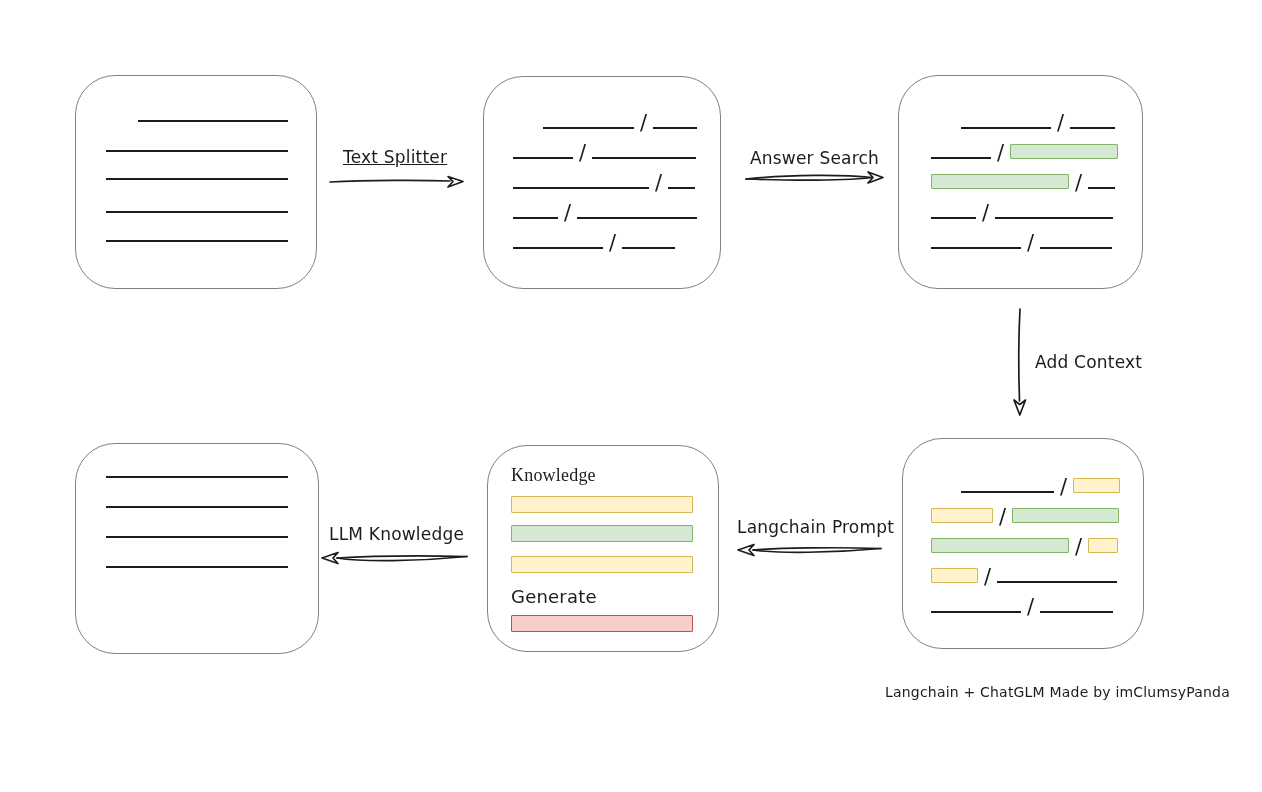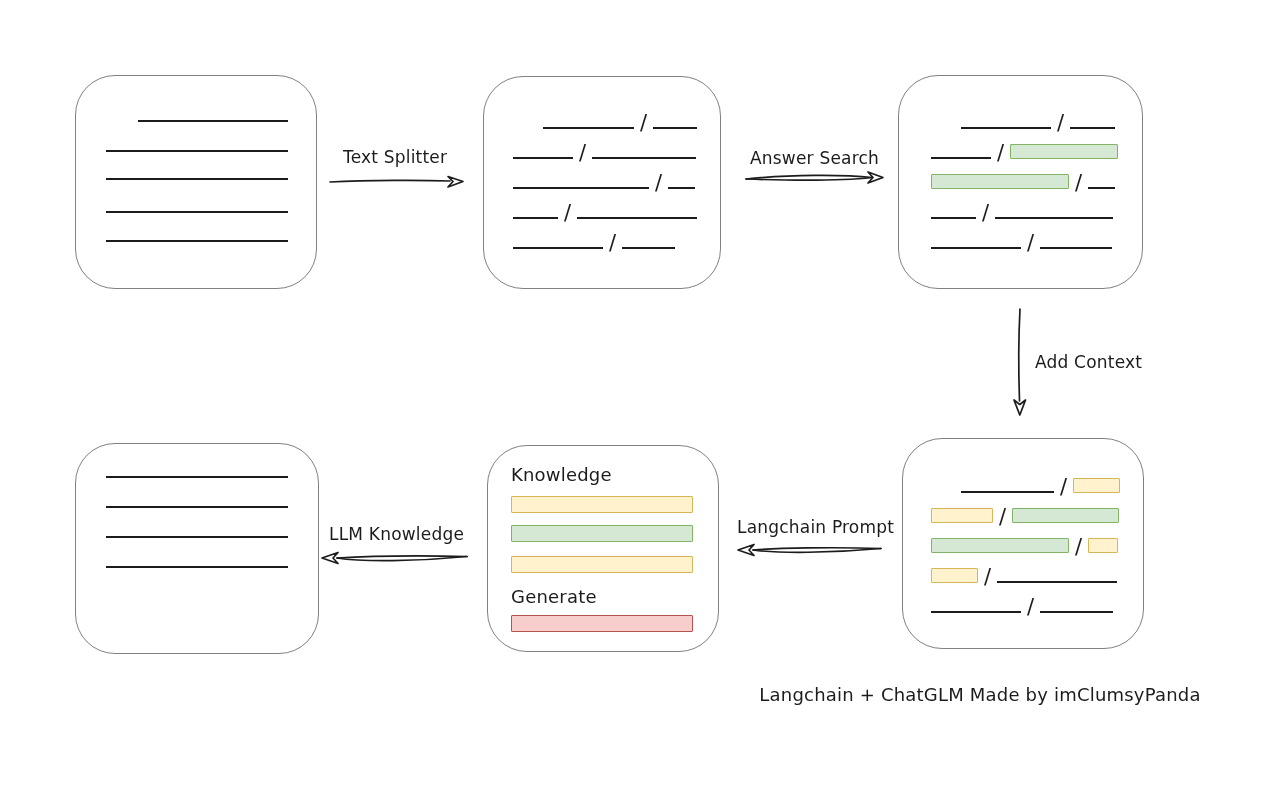--- a/index.html
+++ b/index.html
@@ -35,37 +35,37 @@
     margin:0 6px -4px 6px;color:var(--ink);
   }
   .tok-rect{display:inline-block;height:15px;border-radius:1px;box-sizing:border-box;}
   .tok-bar{display:inline-block;height:17px;border-radius:1px;box-sizing:border-box;}
   .c-green {background:var(--green-fill); border:1.6px solid var(--green-stroke);}
   .c-yellow{background:var(--yellow-fill);border:1.6px solid var(--yellow-stroke);}
   .c-red   {background:var(--red-fill);  border:1.6px solid var(--red-stroke);}
   .tok-title{font-size:18px;line-height:1.05;letter-spacing:.2px;color:var(--ink);}
   
   .alabel{position:absolute;font-size:17px;letter-spacing:.2px;color:var(--ink);white-space:nowrap;}
-  #lbl-text-splitter{left:343px;top:147px;}
+  #lbl-text-splitter{left:343px;top:147px;text-decoration:underline;}
   #lbl-vector-search{left:750px;top:148px;}
   #lbl-add-context{left:1035px;top:352px;}
   #lbl-generate-prompt{left:737px;top:517px;}
   #lbl-llm-response{left:329px;top:524px;}
   
   .arrow{position:absolute;overflow:visible;}
   .arrow path{fill:none;stroke:var(--ink);stroke-width:1.7;stroke-linecap:round;stroke-linejoin:round;}
   #arr-text-splitter{left:328px;top:173px;}
   #arr-vector-search{left:744px;top:168px;}
   #arr-add-context{left:1010px;top:307px;}
   #arr-generate-prompt{left:733px;top:541px;}
   #arr-llm-response{left:317px;top:549px;}
   
   .caption{
-    position:absolute;left:730px;top:684px;width:500px;text-align:center;
-    font-size:18px;letter-spacing:.2px;color:var(--ink);
+    position:absolute;left:730px;top:684px;width:500px;text-align:right;
+    font-size:14px;letter-spacing:.2px;color:var(--ink);
   }
 </style>
 </head>
 <body>
 
 <div class="canvas">
 
   <div class="dbox" id="box-document">
     <div class="rows">
         <div class="chunk-row" style="height: 30px;">
@@ -175,21 +175,21 @@
         <div class="chunk-row" style="height: 30px;">
           <span class="tok-line" style="width: 90px;"></span>
           <span class="tok-slash">/</span>
           <span class="tok-line" style="width: 73px;"></span>
         </div>
       </div>
   </div>
 
   <div class="dbox" id="box-prompt">
     <div class="rows">
-        <div class="chunk-row" style="height: 39px;">
+        <div class="chunk-row" style="height: 39px; font-family: Liberation Serif, serif;">
           <span class="tok-title">Knowledge</span>
         </div>
         <div class="chunk-row" style="height: 28px;">
           <span class="tok-bar c-yellow" style="width: 182px;"></span>
         </div>
         <div class="chunk-row" style="height: 29px;">
           <span class="tok-bar c-green" style="width: 182px;"></span>
         </div>
         <div class="chunk-row" style="height: 31px;">
           <span class="tok-bar c-yellow" style="width: 182px;"></span>

